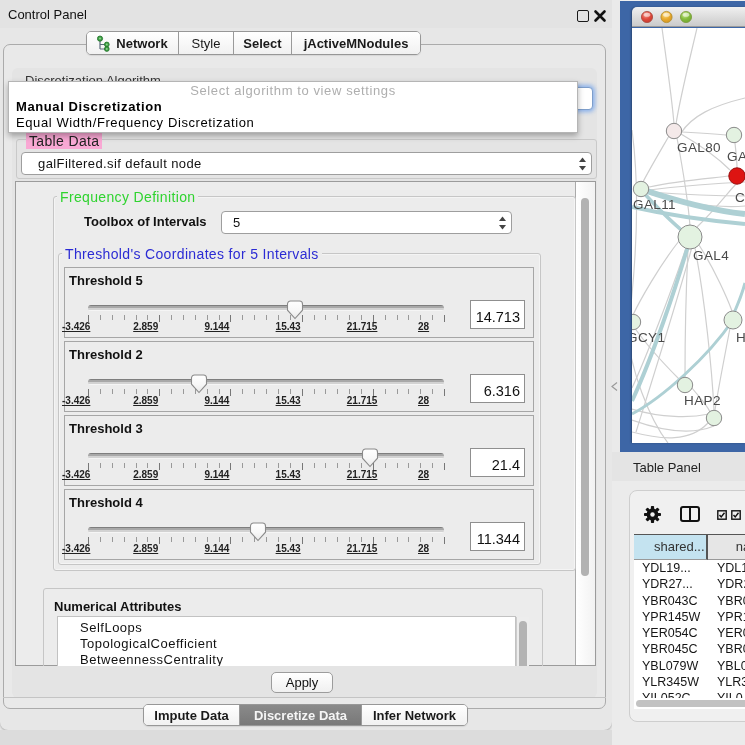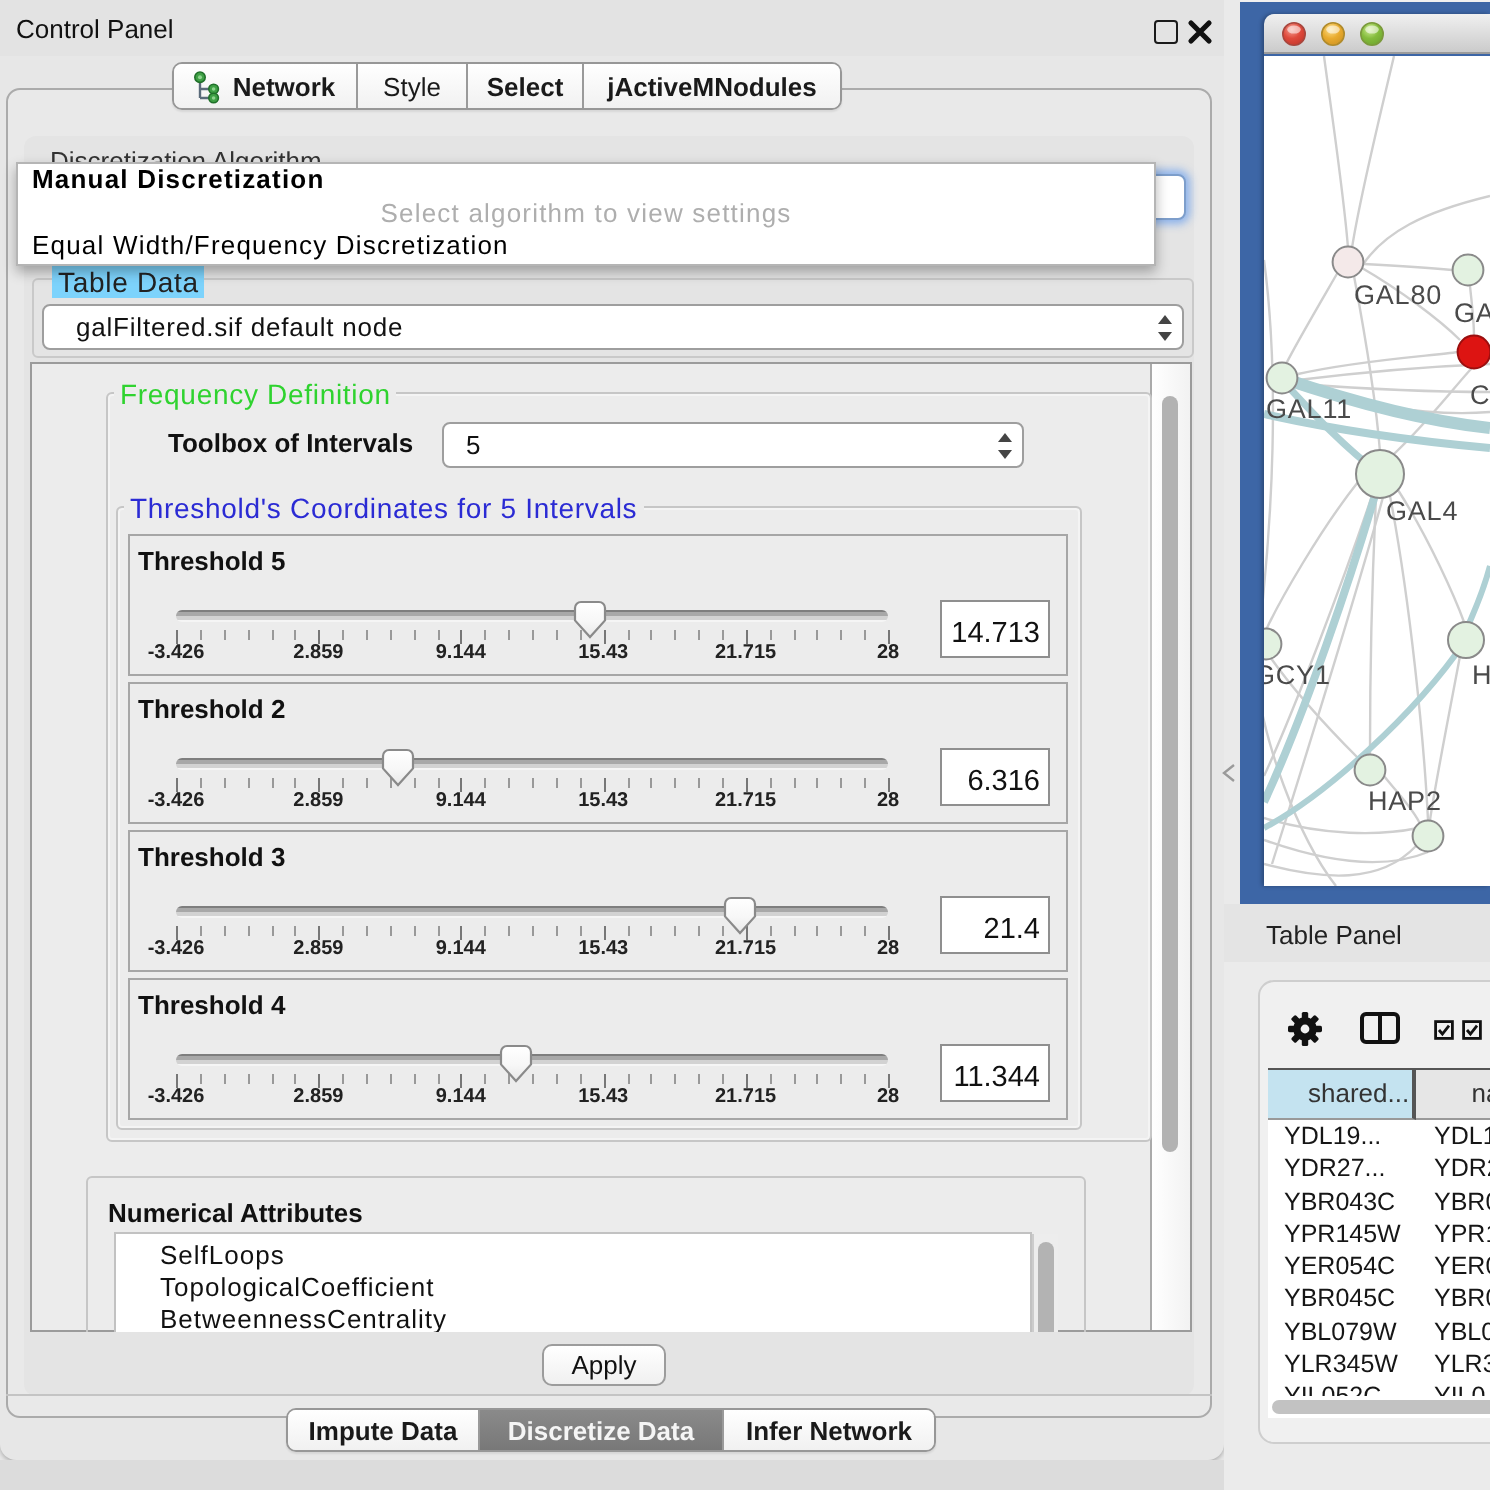--- a/index.html
+++ b/index.html
@@ -1,21 +1,21 @@
 <!DOCTYPE html>
 <html><head><meta charset="utf-8">
 <style>
 *{margin:0;padding:0;}
 html,body{width:745px;height:745px;overflow:hidden;}
 body{font-family:"Liberation Sans",sans-serif;background:#e7e7e7;position:relative;}
 .abs{position:absolute;}
 .tbox{position:absolute;width:470px;height:71px;border:1px solid #a6a6a6;box-sizing:border-box;}
 .blab{position:absolute;font-size:13px;font-weight:bold;color:#111;}
 .track{position:absolute;height:6px;border-radius:3px;background:linear-gradient(#7e7e7e 0 1px,#a8a8a8 1px 3px,#d2d2d2 3px 5px,#f5f5f5 5px 6px);}
-.slab{position:absolute;width:52px;text-align:center;font-size:10px;font-weight:bold;color:#222;}
+.slab{position:absolute;width:52px;text-align:left;font-size:10px;font-weight:bold;color:#222;text-decoration:underline;}
 .vbox{position:absolute;width:55px;height:29px;background:#fff;border:1px solid #8f8f8f;box-sizing:border-box;font-size:14.5px;color:#111;text-align:right;line-height:33px;padding-right:4px;overflow:hidden;}
 .gtitle{position:absolute;font-size:14px;letter-spacing:0.35px;padding:0 3px;}
 .row{height:16.3px;display:flex;}
 .c1{width:75px;padding-left:8px;box-sizing:border-box;font-size:12.5px;color:#161616;line-height:16.3px;}
 .c2{padding-left:8px;font-size:12.5px;color:#161616;line-height:16.3px;}
 </style></head><body>
 
 <div class="abs" style="left:0;top:0;width:612px;height:730px;background:#e7e7e7;border-radius:0 0 8px 8px;box-shadow:0 1px 2px rgba(0,0,0,0.25);"></div>
 <div class="abs" style="left:0;top:0;width:612px;height:28px;background:#e3e3e3;"></div>
 <div class="abs" style="left:8px;top:7px;font-size:13px;color:#111;">Control Panel</div>
@@ -41,31 +41,31 @@
           <circle cx="9.8" cy="14" r="0.9"></circle>
         </g>
       </svg>Network</div>
 <div style="width:55px;height:22px;background:linear-gradient(#ffffff,#f1f1f1);border-left:1px solid #9a9a9a;box-sizing:border-box;display:flex;align-items:center;justify-content:center;font-size:13px;font-weight:normal;color:#1a1a1a;">Style</div>
 <div style="width:58px;height:22px;background:linear-gradient(#ffffff,#f1f1f1);border-left:1px solid #9a9a9a;box-sizing:border-box;display:flex;align-items:center;justify-content:center;font-size:13px;font-weight:bold;color:#1a1a1a;">Select</div>
 <div style="width:129px;height:22px;background:linear-gradient(#ffffff,#f1f1f1);border-left:1px solid #9a9a9a;box-sizing:border-box;display:flex;align-items:center;justify-content:center;font-size:13px;font-weight:bold;color:#1a1a1a;">jActiveMNodules</div>
 </div>
 <div class="abs" style="left:25px;top:73px;font-size:13px;color:#333;">Discretization Algorithm</div>
 <div class="abs" style="left:555px;top:87px;width:38px;height:23px;background:#fff;border:1px solid #7d9ecb;border-radius:4px;box-shadow:0 0 4px 2px rgba(90,150,240,0.65);box-sizing:border-box;"></div>
 <div class="abs" style="left:16px;top:139px;width:581px;height:40px;border:1px solid #c9c9c9;border-radius:3px;box-sizing:border-box;"></div>
-<div class="abs gtitle" style="left:26px;top:133px;color:#222;background:#7dd3fc;">Table Data</div>
+<div class="abs gtitle" style="left:26px;top:133px;color:#222;background:#f9a8d4;">Table Data</div>
 <div style="position:absolute;left:21px;top:152px;width:571px;height:23px;background:#fff;border:1px solid #9e9e9e;border-radius:4px;box-sizing:border-box;">
 <div style="position:absolute;left:16px;top:0;height:21px;line-height:21px;font-size:13px;letter-spacing:0.4px;color:#111;">galFiltered.sif default node</div>
 <svg style="position:absolute;right:4px;top:3px;" width="9" height="16" viewBox="0 0 9 16">
       <path d="M4.5,1.5 L8,6 L1,6 z" fill="#444"></path>
       <path d="M4.5,14.5 L8,10 L1,10 z" fill="#444"></path>
     </svg>
   </div>
 <div class="abs" style="left:8px;top:81px;width:570px;height:52px;background:#fff;border:1px solid #b5b5b5;box-shadow:0 3px 6px rgba(0,0,0,0.3);box-sizing:border-box;">
+<div style="height:17px;line-height:17px;text-align:center;font-size:13px;letter-spacing:0.6px;color:#aeaeae;">Select algorithm to view settings</div>
 <div style="height:16px;line-height:16px;padding-left:7px;font-size:13px;letter-spacing:0.6px;font-weight:bold;color:#000;">Manual Discretization</div>
-<div style="height:17px;line-height:17px;text-align:center;font-size:13px;letter-spacing:0.6px;color:#aeaeae;">Select algorithm to view settings</div>
 <div style="height:16px;line-height:16px;padding-left:7px;font-size:13px;letter-spacing:0.6px;color:#000;">Equal Width/Frequency Discretization</div>
 </div>
 <div class="abs" style="left:15px;top:181px;width:581px;height:485px;border:1px solid #9b9b9b;background:#ececec;box-sizing:border-box;"></div>
 <div class="abs" style="left:575px;top:182px;width:20px;height:483px;background:linear-gradient(90deg,#ffffff,#f2f2f2);border-left:1px solid #aaaaaa;box-sizing:border-box;"></div>
 <div class="abs" style="left:580.5px;top:198px;width:8px;height:378px;background:#b2b2b2;border-radius:4px;"></div>
 <div class="abs" style="left:16px;top:182px;width:561px;height:484px;overflow:hidden;">
 <div style="position:absolute;left:-16px;top:-182px;width:745px;height:900px;">
 <div class="abs" style="left:53px;top:196px;width:523px;height:375px;border:1px solid #c6c6c6;border-radius:3px;box-shadow:inset 0 0 0 1px #f4f4f4;box-sizing:border-box;"></div>
 <div class="abs gtitle" style="left:57px;top:189px;color:#2fd32f;background:#ececec;">Frequency Definition</div>
 <div class="abs" style="left:84px;top:214px;font-size:13px;font-weight:bold;color:#111;">Toolbox of Intervals</div>

